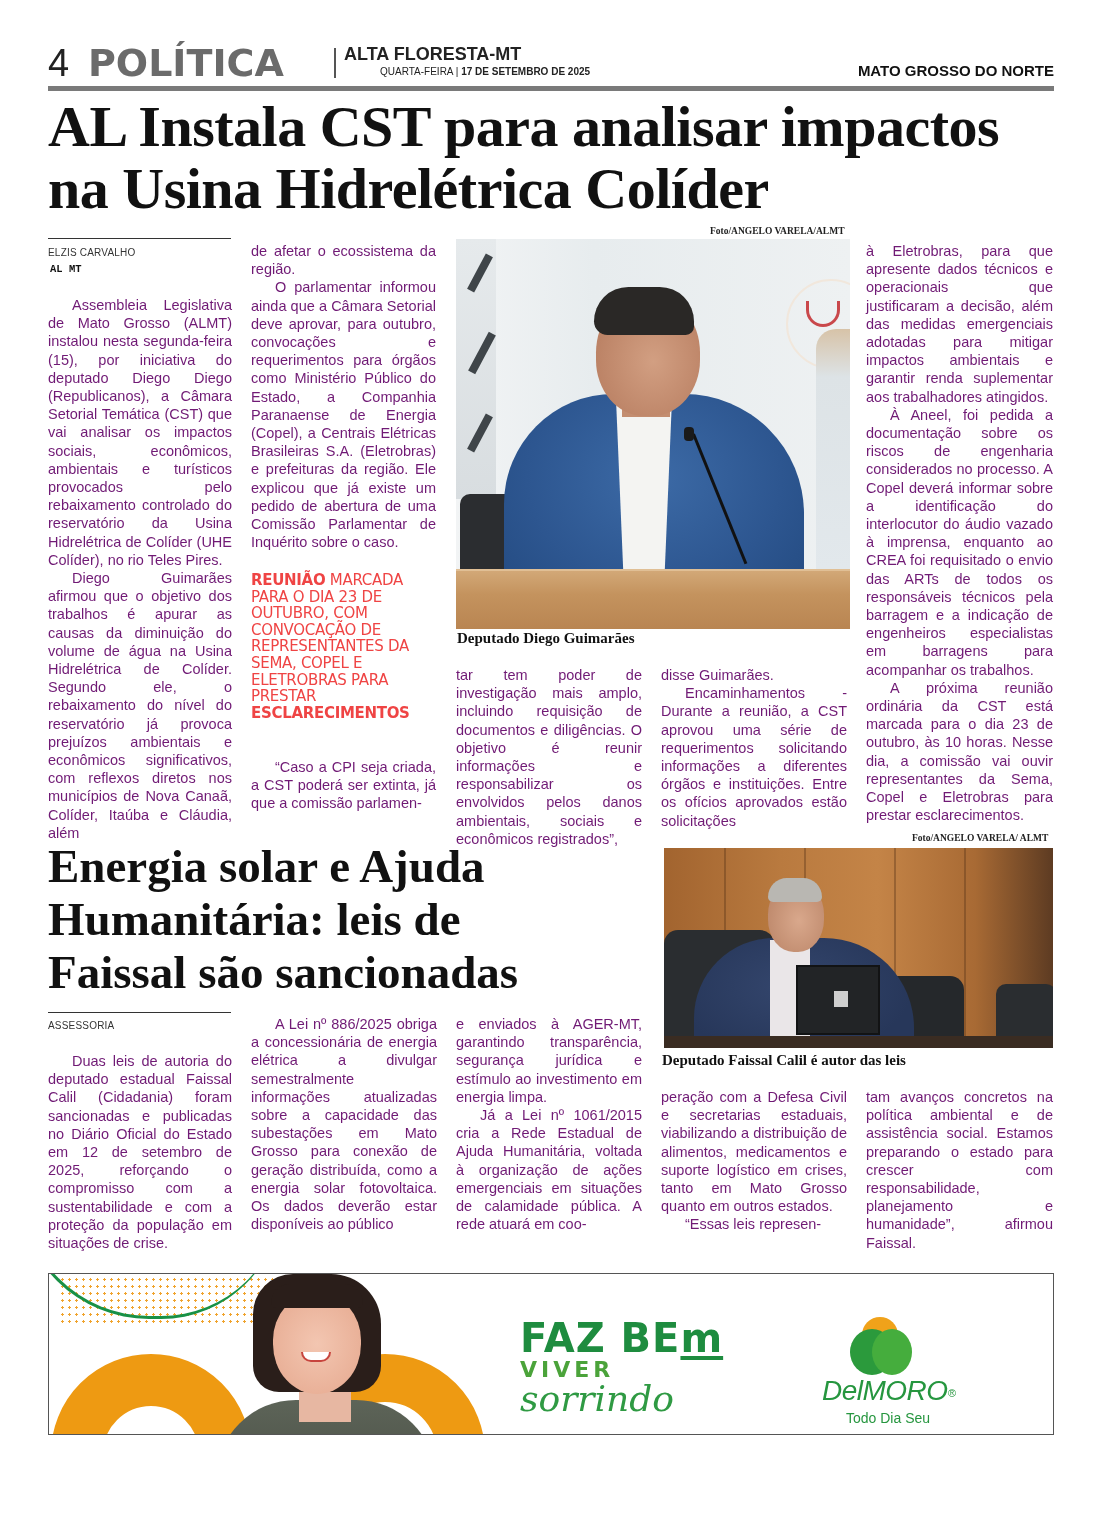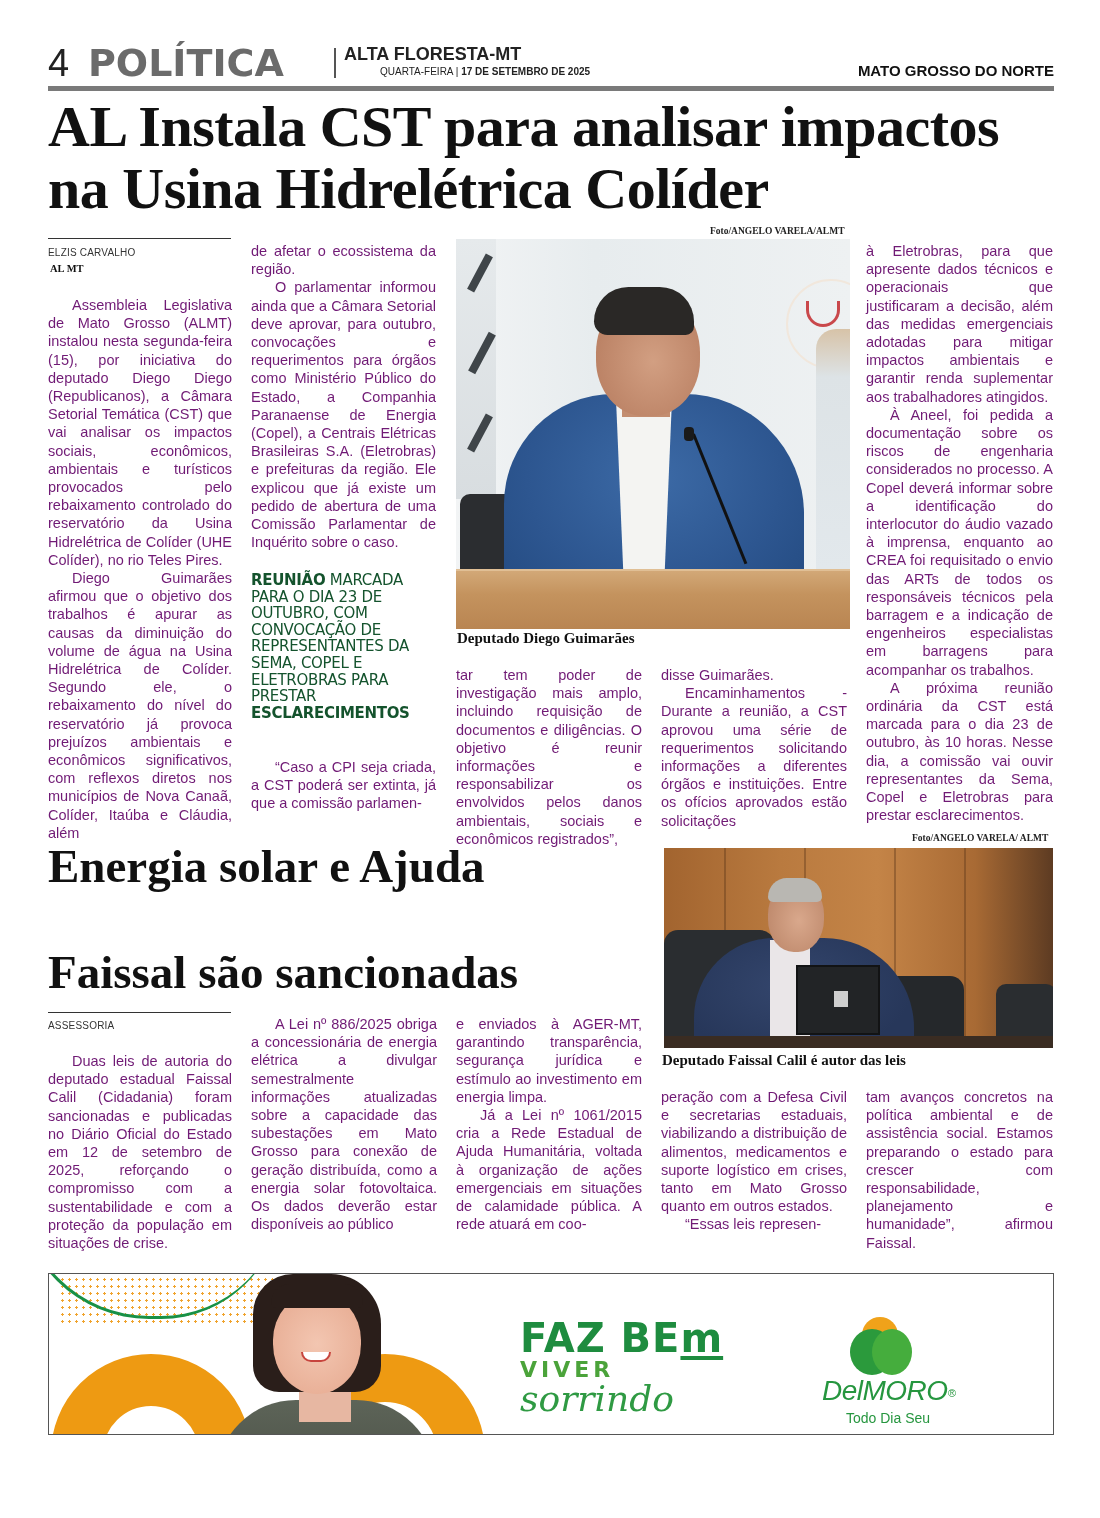--- a/index.html
+++ b/index.html
@@ -21,23 +21,23 @@
   .headline { position: absolute; font-family: "Liberation Serif", serif; font-weight: bold; color: #111; }
   .h1 { left: 48px; top: 96px; width: 1010px; font-size: 58px; line-height: 62px; letter-spacing: -0.5px; }
   .h2 { left: 48px; top: 840px; width: 580px; font-size: 47px; line-height: 53px; }
 
   
   .col { position: absolute; font-family: Liberation Sans, sans-serif; font-size: 14.5px; line-height: 18.2px; text-align: justify; hyphens: manual; color: #701a75; }
   .col p { text-indent: 24px; }
   .col p.noindent { text-indent: 0; }
   .byline-rule { position: absolute; height: 1px; background: #333; }
   .byline { position: absolute; font-family: "Liberation Sans", sans-serif; font-size: 10px; color: #333; letter-spacing: 0.2px; }
-  .byline-sub { position: absolute; font-family: Liberation Serif, serif; font-weight: bold; font-size: 10.5px; color: #111; }
-
-  .pullquote { position: absolute; left: 251px; top: 572px; width: 185px; font-family: "DejaVu Sans", sans-serif; font-size: 15px; line-height: 16.6px; color: #14532d; text-transform: uppercase; letter-spacing: -0.3px; }
+  .byline-sub { position: absolute; font-family: Liberation Mono, monospace; font-weight: bold; font-size: 10.5px; color: #111; }
+
+  .pullquote { position: absolute; left: 251px; top: 572px; width: 185px; font-family: "DejaVu Sans", sans-serif; font-size: 15px; line-height: 16.6px; color: #ef4444; text-transform: uppercase; letter-spacing: -0.3px; }
   .pullquote b { font-weight: bold; }
 
   .credit { position: absolute; font-family: "Liberation Serif", serif; font-weight: bold; font-size: 9.5px; color: #222; }
   .caption { position: absolute; font-family: "Liberation Serif", serif; font-weight: bold; font-size: 15px; color: #111; }
 
   
   .photo { position: absolute; overflow: hidden; }
   .photo1 { left: 456px; top: 239px; width: 394px; height: 390px; background: linear-gradient(90deg, #f2f4f5 0%, #e7ecee 35%, #eef1f2 100%); }
   .photo1 .wallmark { position:absolute; left:0; top:0; width:40px; height:260px; background: linear-gradient(180deg, #e6eaec, #d8dde0); }
   .photo1 .stroke { position:absolute; background:#3f4549; transform: rotate(-62deg); }
@@ -167,21 +167,21 @@
 </div>
 
 <div class="col" style="left:866px; top:242px; width:187px;">
   <p class="noindent">à Eletrobras, para que apresente dados técnicos e operacionais que justificaram a decisão, além das medidas emergenciais adotadas para mitigar impactos ambientais e garantir renda suplementar aos trabalhadores atingidos.</p>
   <p>À Aneel, foi pedida a documentação sobre os riscos de engenharia considerados no processo. A Copel deverá informar sobre a identificação do interlocutor do áudio vazado à imprensa, enquanto ao CREA foi requisitado o envio das ARTs de todos os responsáveis técnicos pela barragem e a indicação de engenheiros especialistas em barragens para acompanhar os trabalhos.</p>
   <p>A próxima reunião ordinária da CST está marcada para o dia 23 de outubro, às 10 horas. Nesse dia, a comissão vai ouvir representantes da Sema, Copel e Eletrobras para prestar esclarecimentos.</p>
 </div>
 
 <h2 class="headline h2">
   <span>Energia solar e Ajuda</span><br>
-  <br>
+  <span>Humanitária: leis de</span><br>
   <span>Faissal são sancionadas</span>
 </h2>
 
 <div class="credit" style="left:912px; top:833px;">Foto/ANGELO VARELA/ ALMT</div>
 <div class="photo photo2">
   <div class="panel" style="left:60px;"></div>
   <div class="panel" style="left:140px;"></div>
   <div class="panel" style="left:230px;"></div>
   <div class="panel" style="left:300px;"></div>
   <div class="chair"></div>

